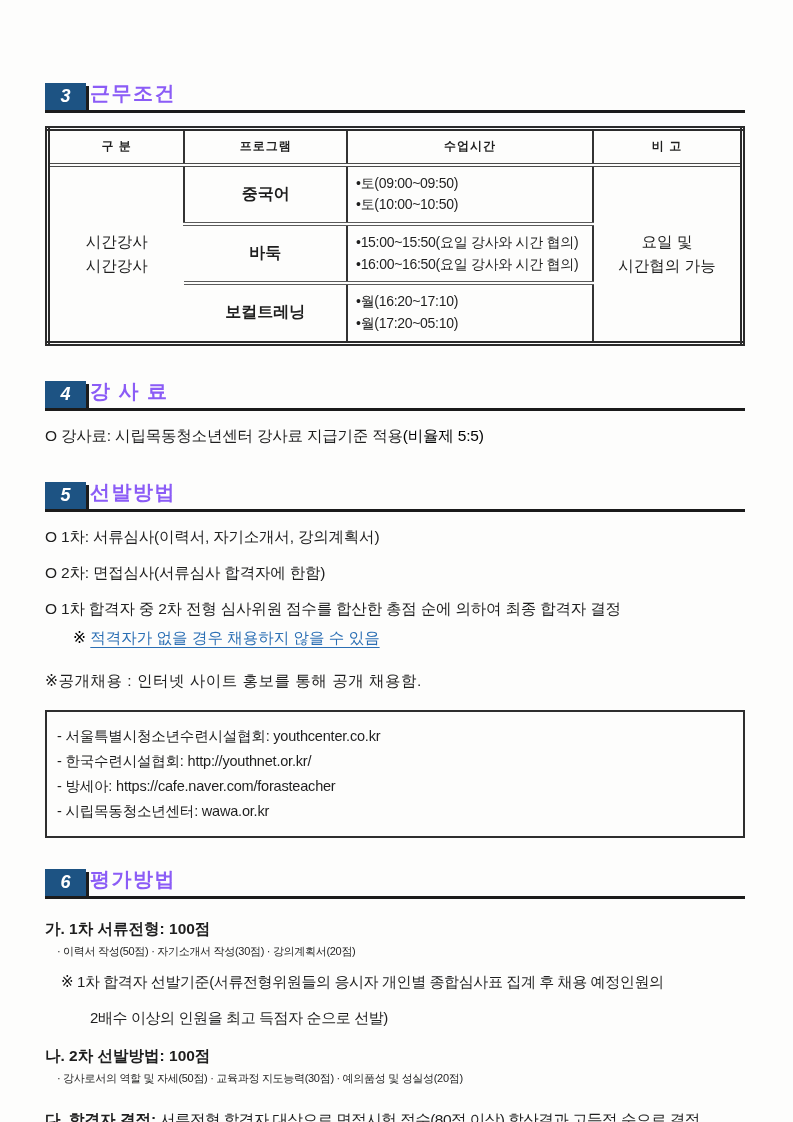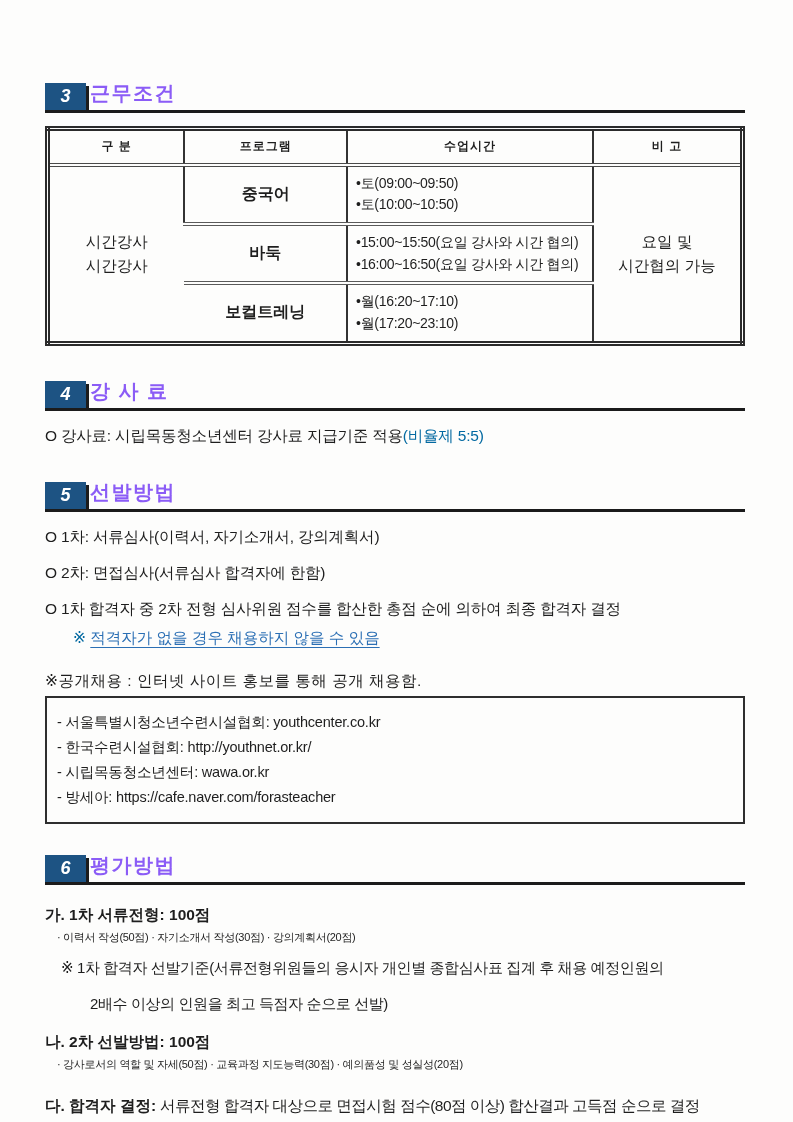--- a/index.html
+++ b/index.html
@@ -70,35 +70,35 @@
   td.times {
     vertical-align:middle;
     font-size:14px; line-height:1.55;
     padding:6px 4px 6px 8px;
     letter-spacing:-0.3px;
   }
   tr.rsep td.prog, tr.rsep td.times { border-top:4px double #5a5a5a; }
 
   
   .bullet-line { font-size:15.5px; margin-top:15px; letter-spacing:-0.2px; }
-  .blue { color:#0369a1; }
+  .blue { color:#000000; }
   .blue-underline {
     color:#2b6fb4;
     text-decoration:underline;
     text-underline-offset:4px;
   }
   .gap-34 { height:32px; }
   .gap-28 { height:28px; }
 
   .sel-item { font-size:15.5px; margin-top:15px; letter-spacing:-0.2px; }
   .sel-note { font-size:15.5px; margin-top:8px; padding-left:28px; }
   .open-recruit { font-size:15.5px; margin-top:22px; letter-spacing:0.5px; }
 
   .link-box {
-    margin-top:4px;
+    margin-top:18px;
     border:2px solid #2e2e2e;
     padding:12px 14px 12px 10px;
   }
   .link-box div {
     font-size:14.5px;
     line-height:25px;
     letter-spacing:-0.2px;
   }
 
   
@@ -155,21 +155,21 @@
         <td class="prog">바둑</td>
         <td class="times">
           <div>•15:00~15:50(요일 강사와 시간 협의)</div>
           <div>•16:00~16:50(요일 강사와 시간 협의)</div>
         </td>
       </tr>
       <tr class="rsep">
         <td class="prog">보컬트레닝</td>
         <td class="times">
           <div>•월(16:20~17:10)</div>
-          <div>•월(17:20~23:10)</div>
+          <div>•월(17:20~05:10)</div>
         </td>
       </tr>
     </tbody>
   </table>
 
   <div class="gap-34"></div>
 
   <div class="sec-header">
     <div class="sec-badge">4</div>
     <div class="sec-title">강 사 료</div>
@@ -186,22 +186,22 @@
   <div class="sel-item">O 1차: 서류심사(이력서, 자기소개서, 강의계획서)</div>
   <div class="sel-item">O 2차: 면접심사(서류심사 합격자에 한함)</div>
   <div class="sel-item">O 1차 합격자 중 2차 전형 심사위원 점수를 합산한 총점 순에 의하여 최종 합격자 결정</div>
   <div class="sel-note"><span class="blue">※ </span><span class="blue-underline">적격자가 없을 경우 채용하지 않을 수 있음</span></div>
 
   <div class="open-recruit">※공개채용 : 인터넷 사이트 홍보를 통해 공개 채용함.</div>
 
   <div class="link-box">
     <div>- 서울특별시청소년수련시설협회: youthcenter.co.kr</div>
     <div>- 한국수련시설협회: http://youthnet.or.kr/</div>
+    <div>- 방세아: https://cafe.naver.com/forasteacher</div>
     <div>- 시립목동청소년센터: wawa.or.kr</div>
-    <div>- 방세아: https://cafe.naver.com/forasteacher</div>
   </div>
 
   <div class="gap-28"></div>
 
   <div class="sec-header">
     <div class="sec-badge">6</div>
     <div class="sec-title">평가방법</div>
   </div>
 
   <div class="eval">

